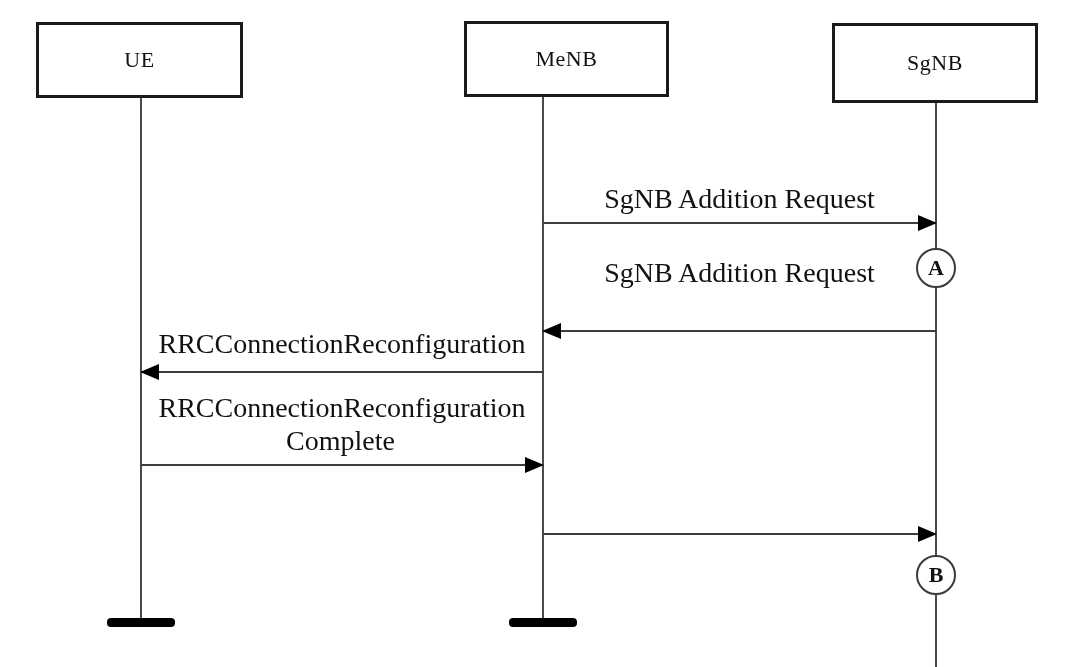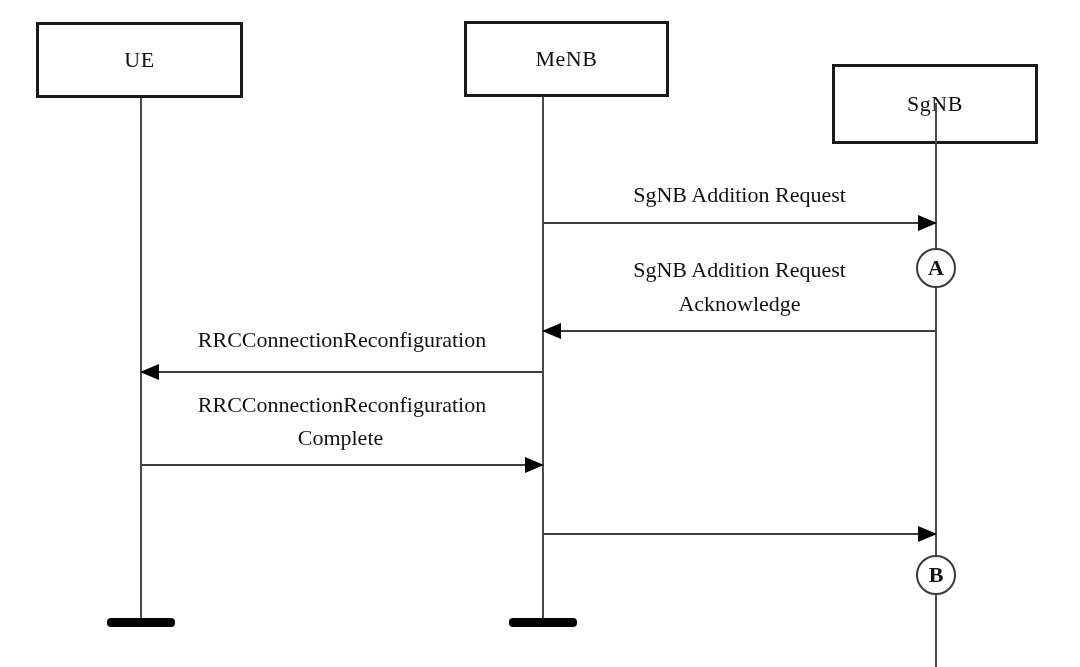--- a/index.html
+++ b/index.html
@@ -72,21 +72,21 @@
     right: -1px;
     border-left: 19px solid #000000;
   }
   .arrow-head.left {
     left: -1px;
     border-right: 19px solid #000000;
   }
 
   .msg-label {
     position: absolute;
-    font-size: 22px;
+    font-size: 28px;
     color: #121212;
     white-space: nowrap;
     line-height: 1.12;
     text-align: center;
   }
   .msg-label.two-line {
     line-height: 1.1;
   }
 
   
@@ -187,21 +187,21 @@
 <div id="canvas">
 
   <div class="actor-box" style="left:36px; top:22px; width:207px; height:76px;">
     <span class="actor-label">UE</span>
   </div>
 
   <div class="actor-box" style="left:440px; top:21px; width:205px; height:76px;margin-left:24px;">
     <span class="actor-label">MeNB</span>
   </div>
 
-  <div class="actor-box" style="left:832px; top:23px; width:206px; height:80px;margin-top:41px;">
+  <div class="actor-box" style="left:832px; top:23px; width:206px; height:80px;">
     <span class="actor-label">SgNB</span>
   </div>
 
   <div class="lifeline" style="left:140px; top:98px; height:524px;"></div>
   <div class="lifeline" style="left:542px; top:97px; height:525px;"></div>
   <div class="lifeline" style="left:935px; top:103px; height:564px;"></div>
 
   <div class="lifeline-foot" style="left:107px; top:618px; width:68px;"></div>
   <div class="lifeline-foot" style="left:509px; top:618px; width:68px;"></div>
 
@@ -209,21 +209,20 @@
     <div class="msg-line"></div>
     <div class="arrow-head right"></div>
   </div>
   <div class="msg-label" style="left:543px; top:183px; width:393px;">SgNB Addition Request</div>
 
   <div class="msg" style="left:543px; top:330px; width:393px;">
     <div class="msg-line"></div>
     <div class="arrow-head left"></div>
   </div>
   <div class="msg-label two-line" style="left:543px; top:258px; width:393px;">SgNB Addition Request</div>
-  <div class="msg-label two-line" style="left:543px; top:292px; width:393px;">Acknowledge</div>
 
   <div class="msg" style="left:141px; top:371px; width:402px;">
     <div class="msg-line"></div>
     <div class="arrow-head left"></div>
   </div>
   <div class="msg-label" style="left:141px; top:328px; width:402px;">RRCConnectionReconfiguration</div>
 
   <div class="msg" style="left:141px; top:464px; width:402px;">
     <div class="msg-line"></div>
     <div class="arrow-head right"></div>

